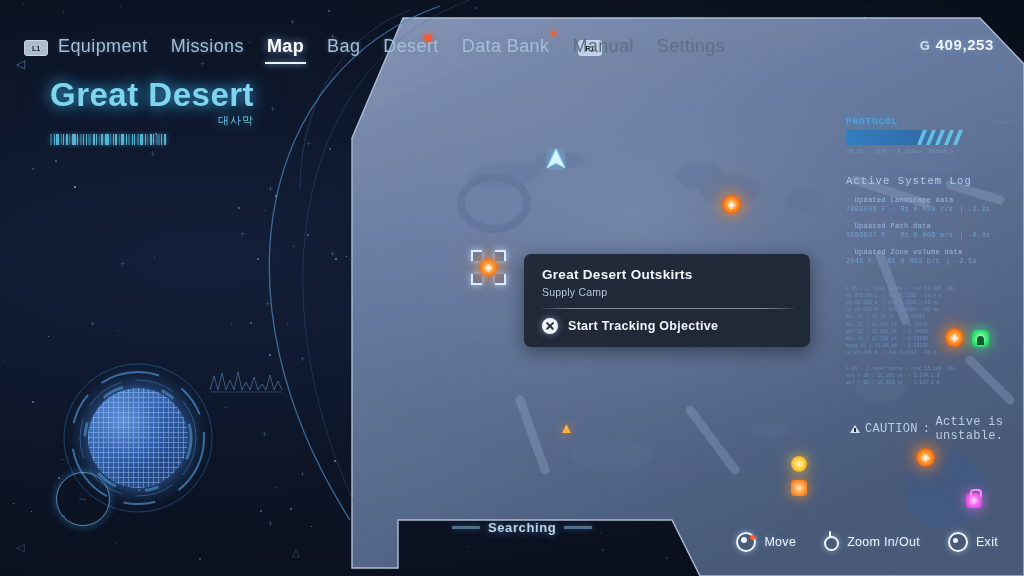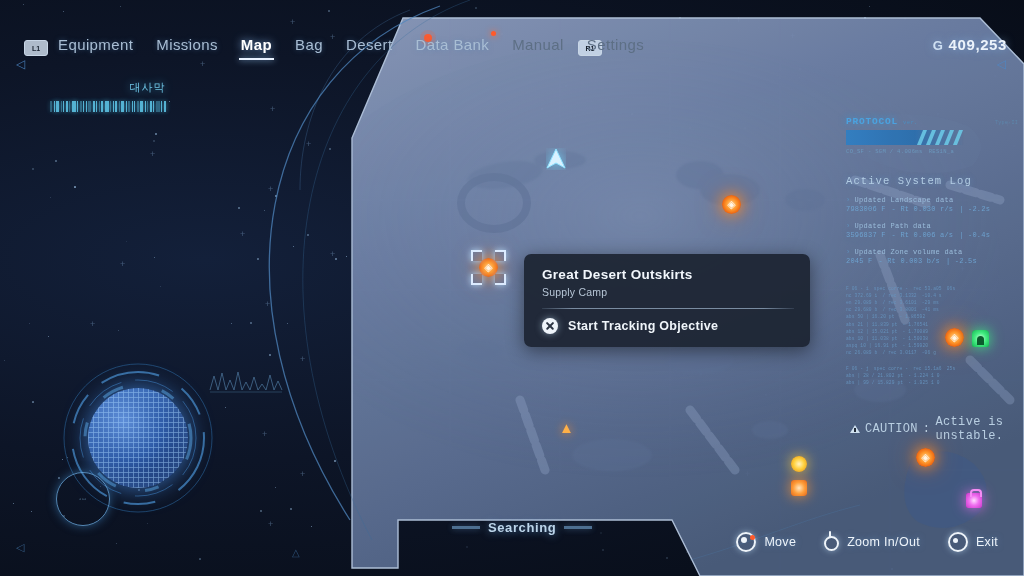--- a/index.html
+++ b/index.html
@@ -20,29 +20,29 @@
   .arcs{position:absolute;inset:0;pointer-events:none;}
 
   
   #topbar{position:absolute;left:0;top:0;width:1024px;height:74px;z-index:40;}
   .shoulder{position:absolute;top:40px;width:22px;height:14px;border:1px solid #c8d6e6;
     border-radius:3px;background:rgba(210,225,240,.82);color:#17202e;font-size:7px;
     font-weight:bold;display:flex;align-items:center;justify-content:center;letter-spacing:0;}
   #sh-l{left:24px;}
   #sh-r{left:578px;}
   .navitems{position:absolute;left:58px;top:36px;display:flex;align-items:center;gap:23px;}
-  .navitem{position:relative;color:#a9bed4;font-size:15px;letter-spacing:.4px;
+  .navitem{position:relative;color:#a9bed4;font-size:18px;letter-spacing:.4px;
     text-shadow:0 0 5px rgba(90,140,190,.5);padding-bottom:5px;cursor:pointer;white-space:nowrap;}
   .navitem.active{color:#ffffff;font-weight:bold;text-shadow:0 0 8px rgba(150,200,255,.8);}
   .navitem.active::after{content:"";position:absolute;left:-2px;right:-2px;bottom:-2px;height:2px;
     background:#eaf3ff;box-shadow:0 0 6px rgba(160,210,255,.9);}
   .navitem.dim{color:#5d6f85;text-shadow:none;}
   .reddot{position:absolute;right:-7px;top:-5px;width:5px;height:5px;border-radius:50%;
     background:#ff5a2b;box-shadow:0 0 6px #ff6a3a;}
-  #currency{position:absolute;right:17px;top:36px;color:#ecf3fb;font-size:15px;font-weight:bold;
+  #currency{position:absolute;right:30px;top:36px;color:#ecf3fb;font-size:15px;font-weight:bold;
     letter-spacing:.6px;text-shadow:0 0 8px rgba(140,190,240,.6);margin-left:15px;}
   #currency .g{font-size:13px;color:#cfe0f2;margin-right:5px;}
 
   
   .sidetri{position:absolute;font-size:12px;color:#4d88c7;opacity:.85;}
   #tri-l{left:16px;top:57px;}
   #tri-r{right:18px;top:57px;}
 
   
   #titleblock{position:absolute;left:50px;top:78px;z-index:40;}
@@ -431,20 +431,21 @@
         <div class="navitem dim"><span>Settings</span></div>
       </div>
     <div id="currency">
       <span class="g">G</span><span>409,253</span>
     </div>
   </div>
   <div class="sidetri" id="tri-l">◁</div>
   <div class="sidetri" id="tri-r">◁</div>
 
   <div id="titleblock">
+    <div id="region-title">Great Desert</div>
     <div id="region-sub">대사막</div>
     <div id="barcode">
         <i style="width: 2px; opacity: 0.45;"></i>
         <i style="width: 1px; opacity: 0.95;"></i>
         <i style="width: 3px; opacity: 0.95;"></i>
         <i style="width: 1px; opacity: 0.45;"></i>
         <i style="width: 1px; opacity: 0.95;"></i>
         <i style="width: 2px; opacity: 0.95;"></i>
         <i style="width: 1px; opacity: 0.45;"></i>
         <i style="width: 4px; opacity: 0.95;"></i>

